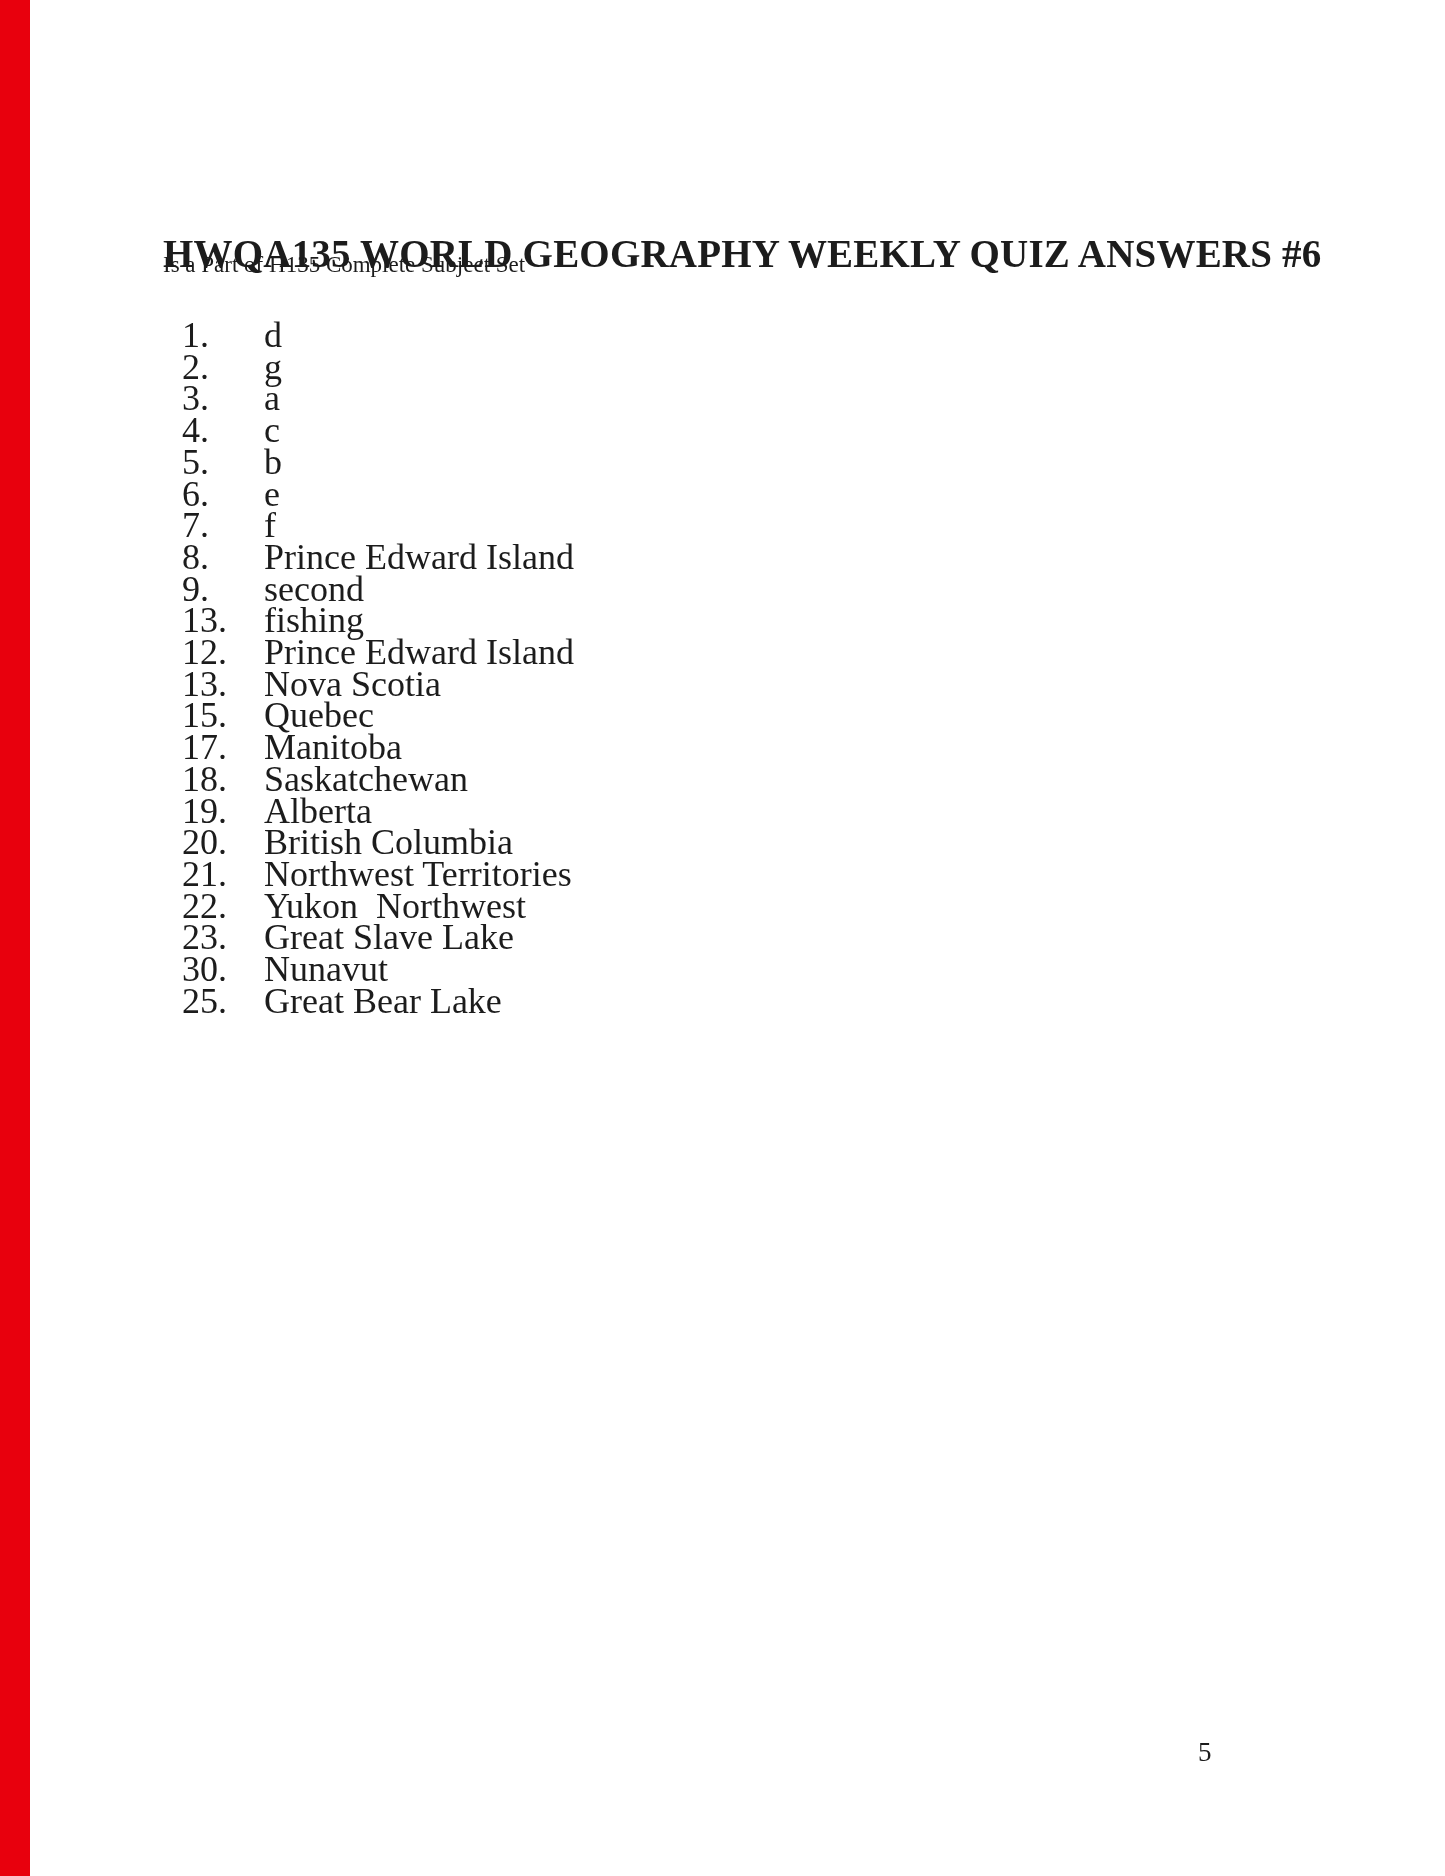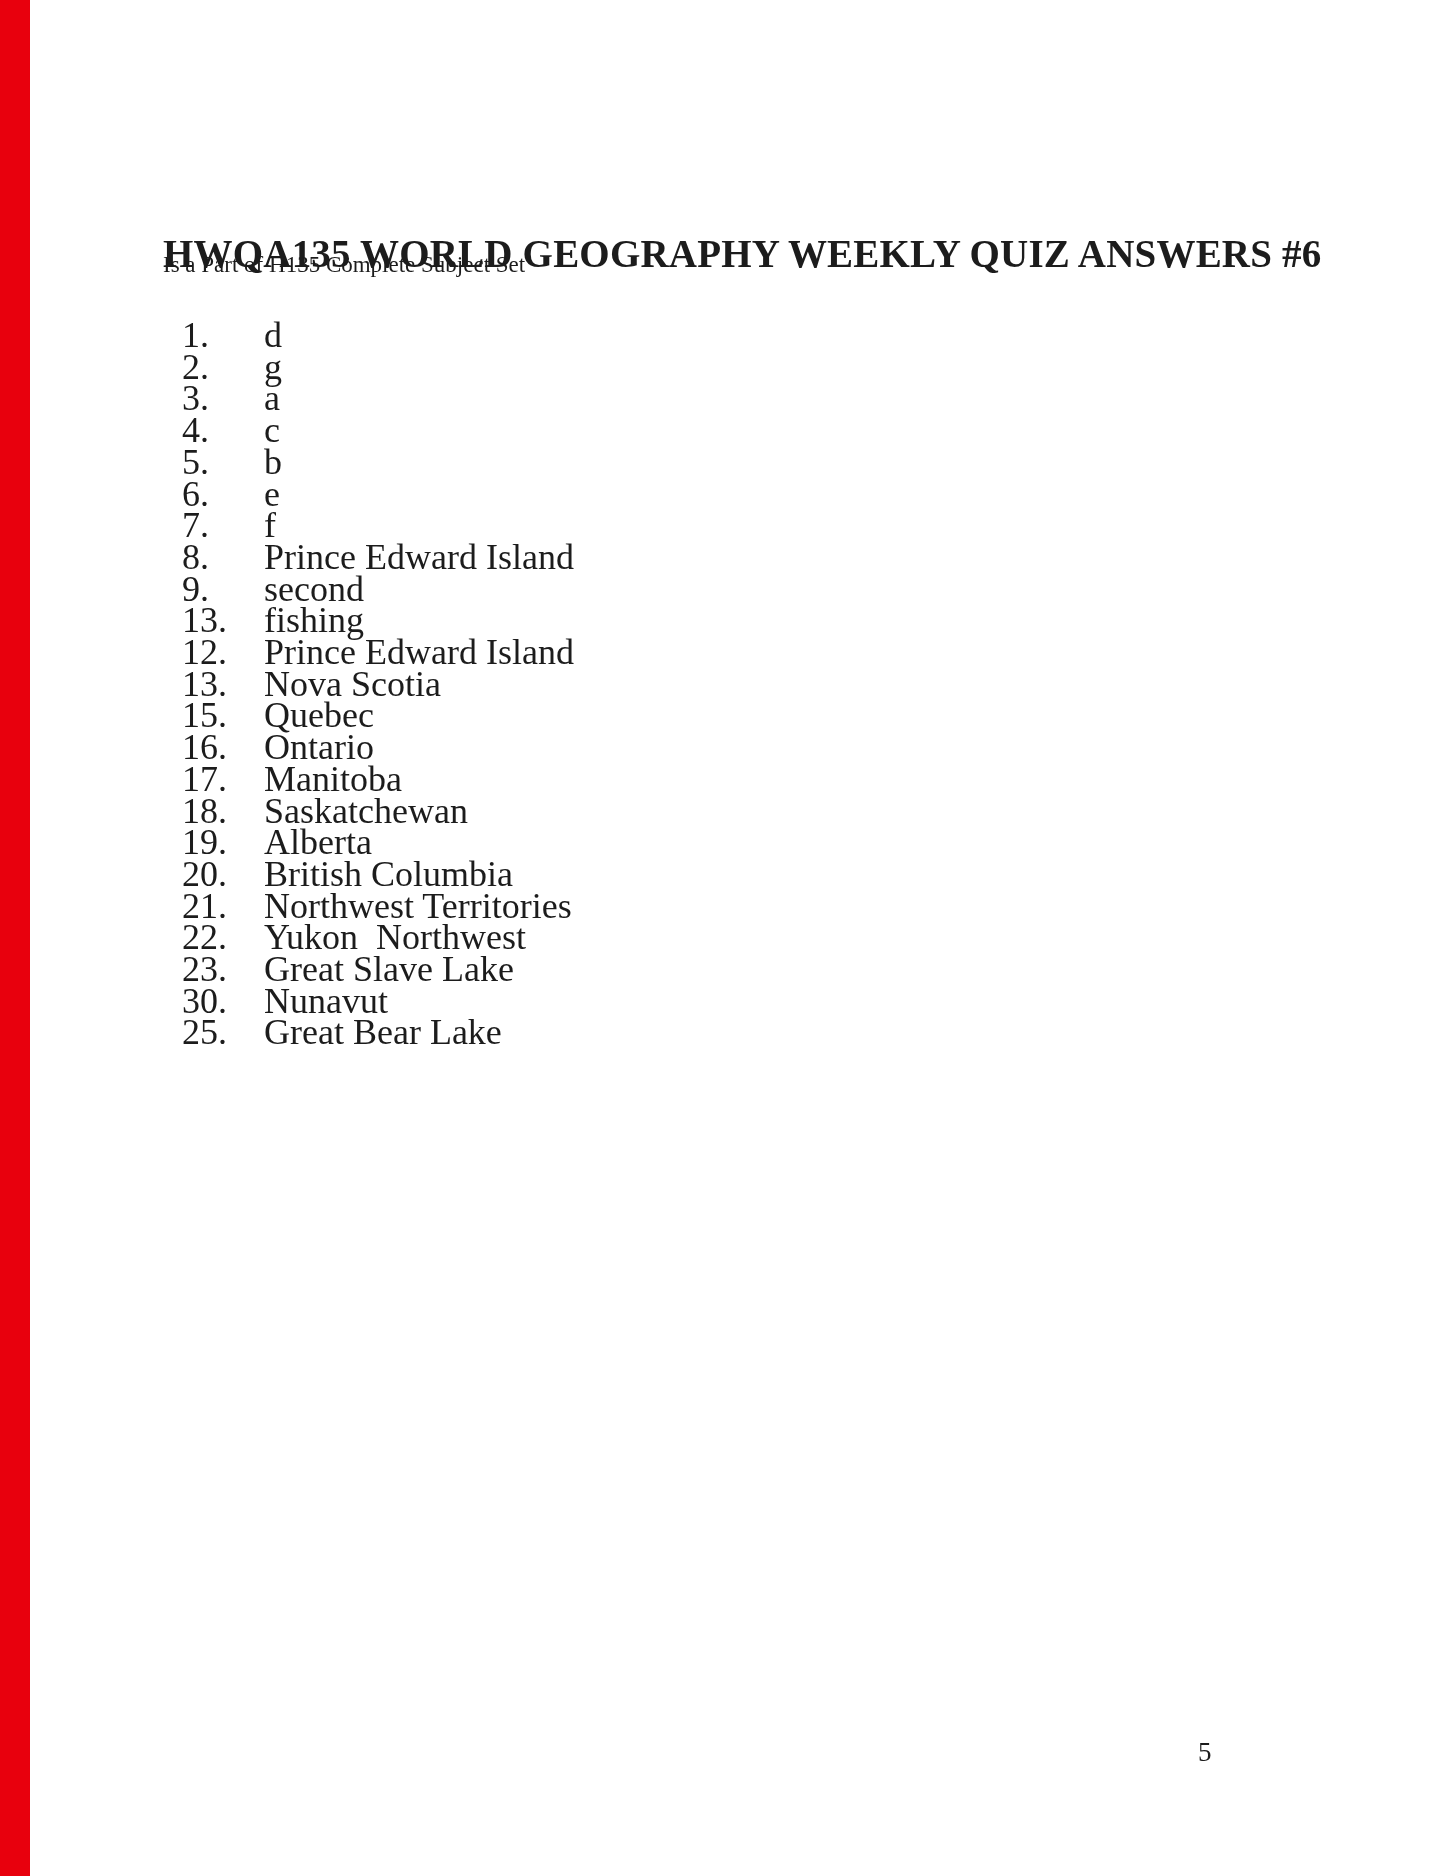--- a/index.html
+++ b/index.html
@@ -85,21 +85,20 @@
     <li class="answer-row"><span class="answer-num">4.</span><span class="answer-text">c</span></li>
     <li class="answer-row"><span class="answer-num">5.</span><span class="answer-text">b</span></li>
     <li class="answer-row"><span class="answer-num">6.</span><span class="answer-text">e</span></li>
     <li class="answer-row"><span class="answer-num">7.</span><span class="answer-text">f</span></li>
     <li class="answer-row"><span class="answer-num">8.</span><span class="answer-text">Prince Edward Island</span></li>
     <li class="answer-row"><span class="answer-num">9.</span><span class="answer-text">second</span></li>
     <li class="answer-row"><span class="answer-num">13.</span><span class="answer-text">fishing</span></li>
     <li class="answer-row"><span class="answer-num">12.</span><span class="answer-text">Prince Edward Island</span></li>
     <li class="answer-row"><span class="answer-num">13.</span><span class="answer-text">Nova Scotia</span></li>
     <li class="answer-row"><span class="answer-num">15.</span><span class="answer-text">Quebec</span></li>
-    <li class="answer-row"><span class="answer-num">16.</span><span class="answer-text">Ontario</span></li>
     <li class="answer-row"><span class="answer-num">17.</span><span class="answer-text">Manitoba</span></li>
     <li class="answer-row"><span class="answer-num">18.</span><span class="answer-text">Saskatchewan</span></li>
     <li class="answer-row"><span class="answer-num">19.</span><span class="answer-text">Alberta</span></li>
     <li class="answer-row"><span class="answer-num">20.</span><span class="answer-text">British Columbia</span></li>
     <li class="answer-row"><span class="answer-num">21.</span><span class="answer-text">Northwest Territories</span></li>
     <li class="answer-row"><span class="answer-num">22.</span><span class="answer-text">Yukon  Northwest</span></li>
     <li class="answer-row"><span class="answer-num">23.</span><span class="answer-text">Great Slave Lake</span></li>
     <li class="answer-row"><span class="answer-num">30.</span><span class="answer-text">Nunavut</span></li>
     <li class="answer-row"><span class="answer-num">25.</span><span class="answer-text">Great Bear Lake</span></li>
   </ol>

